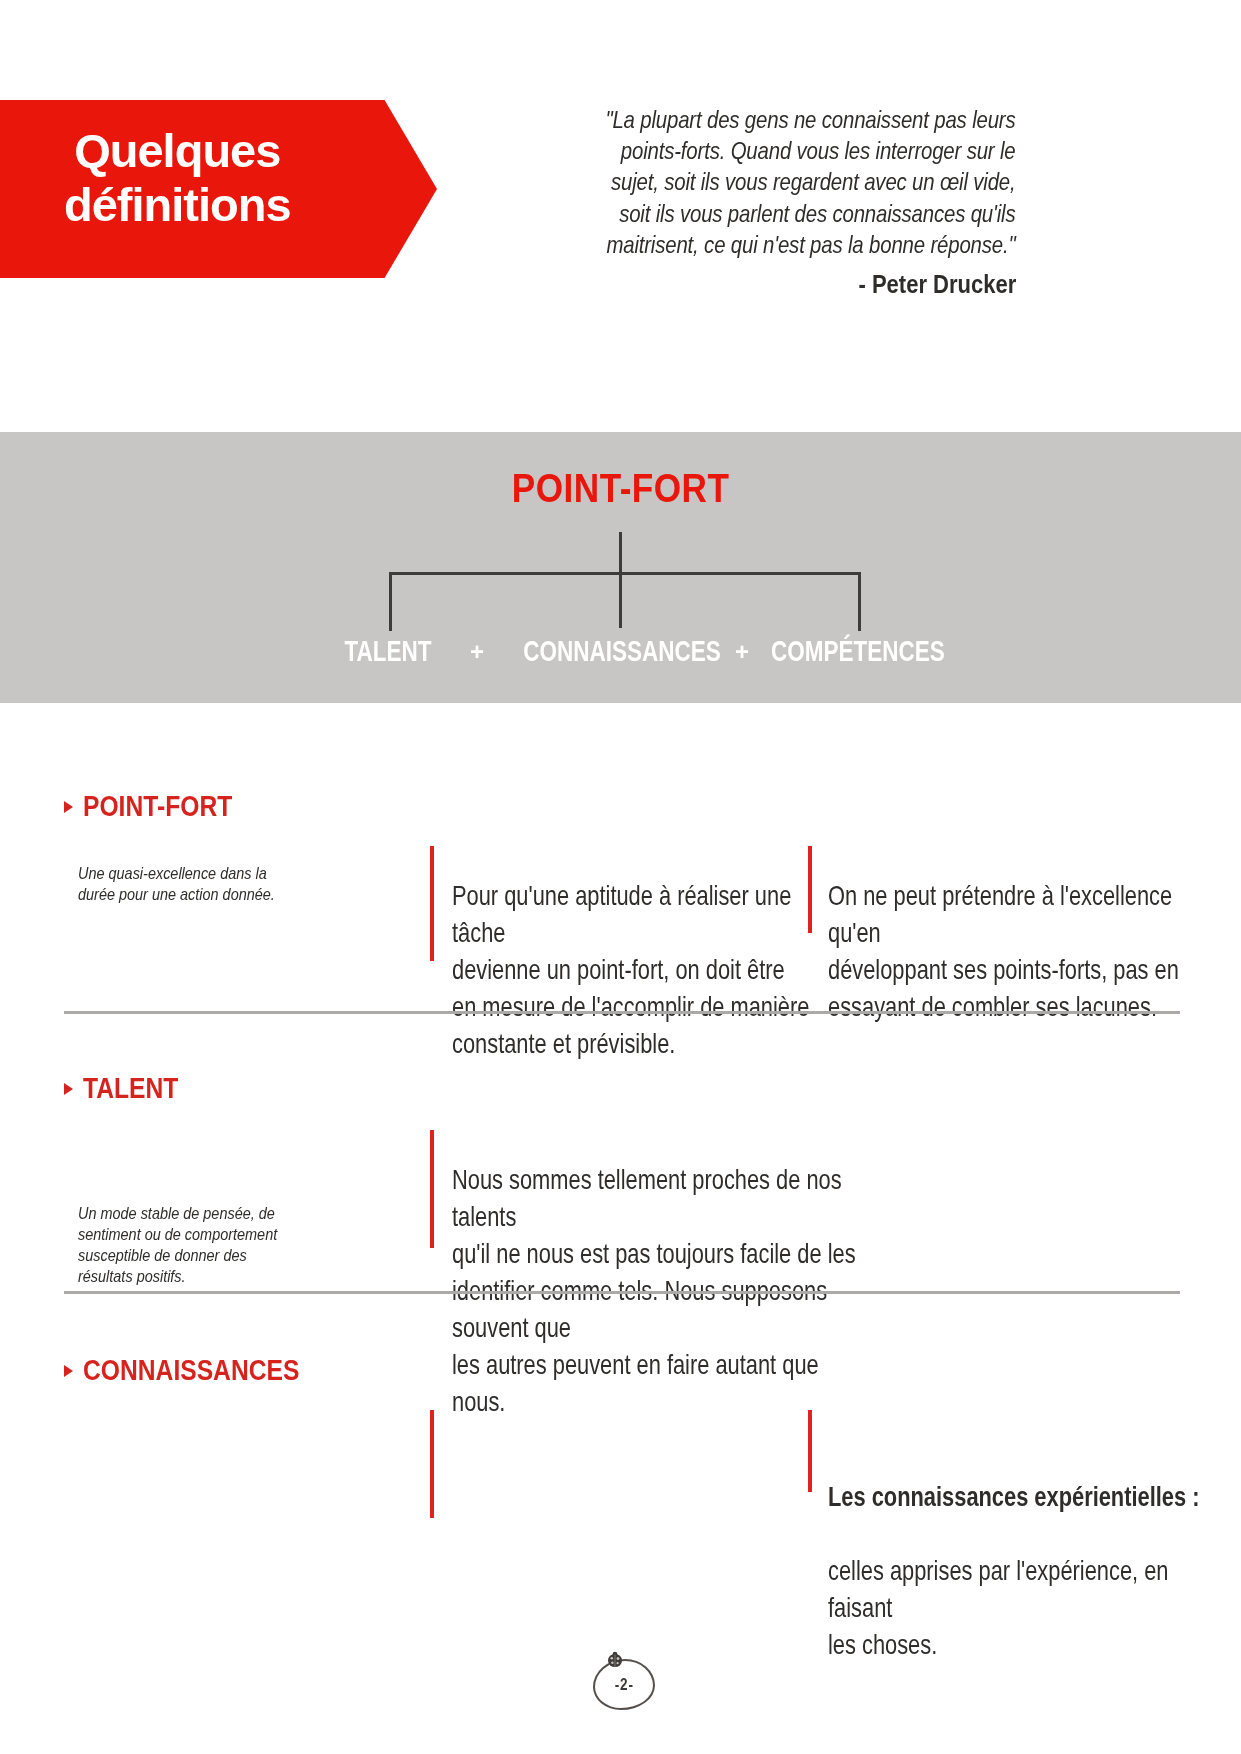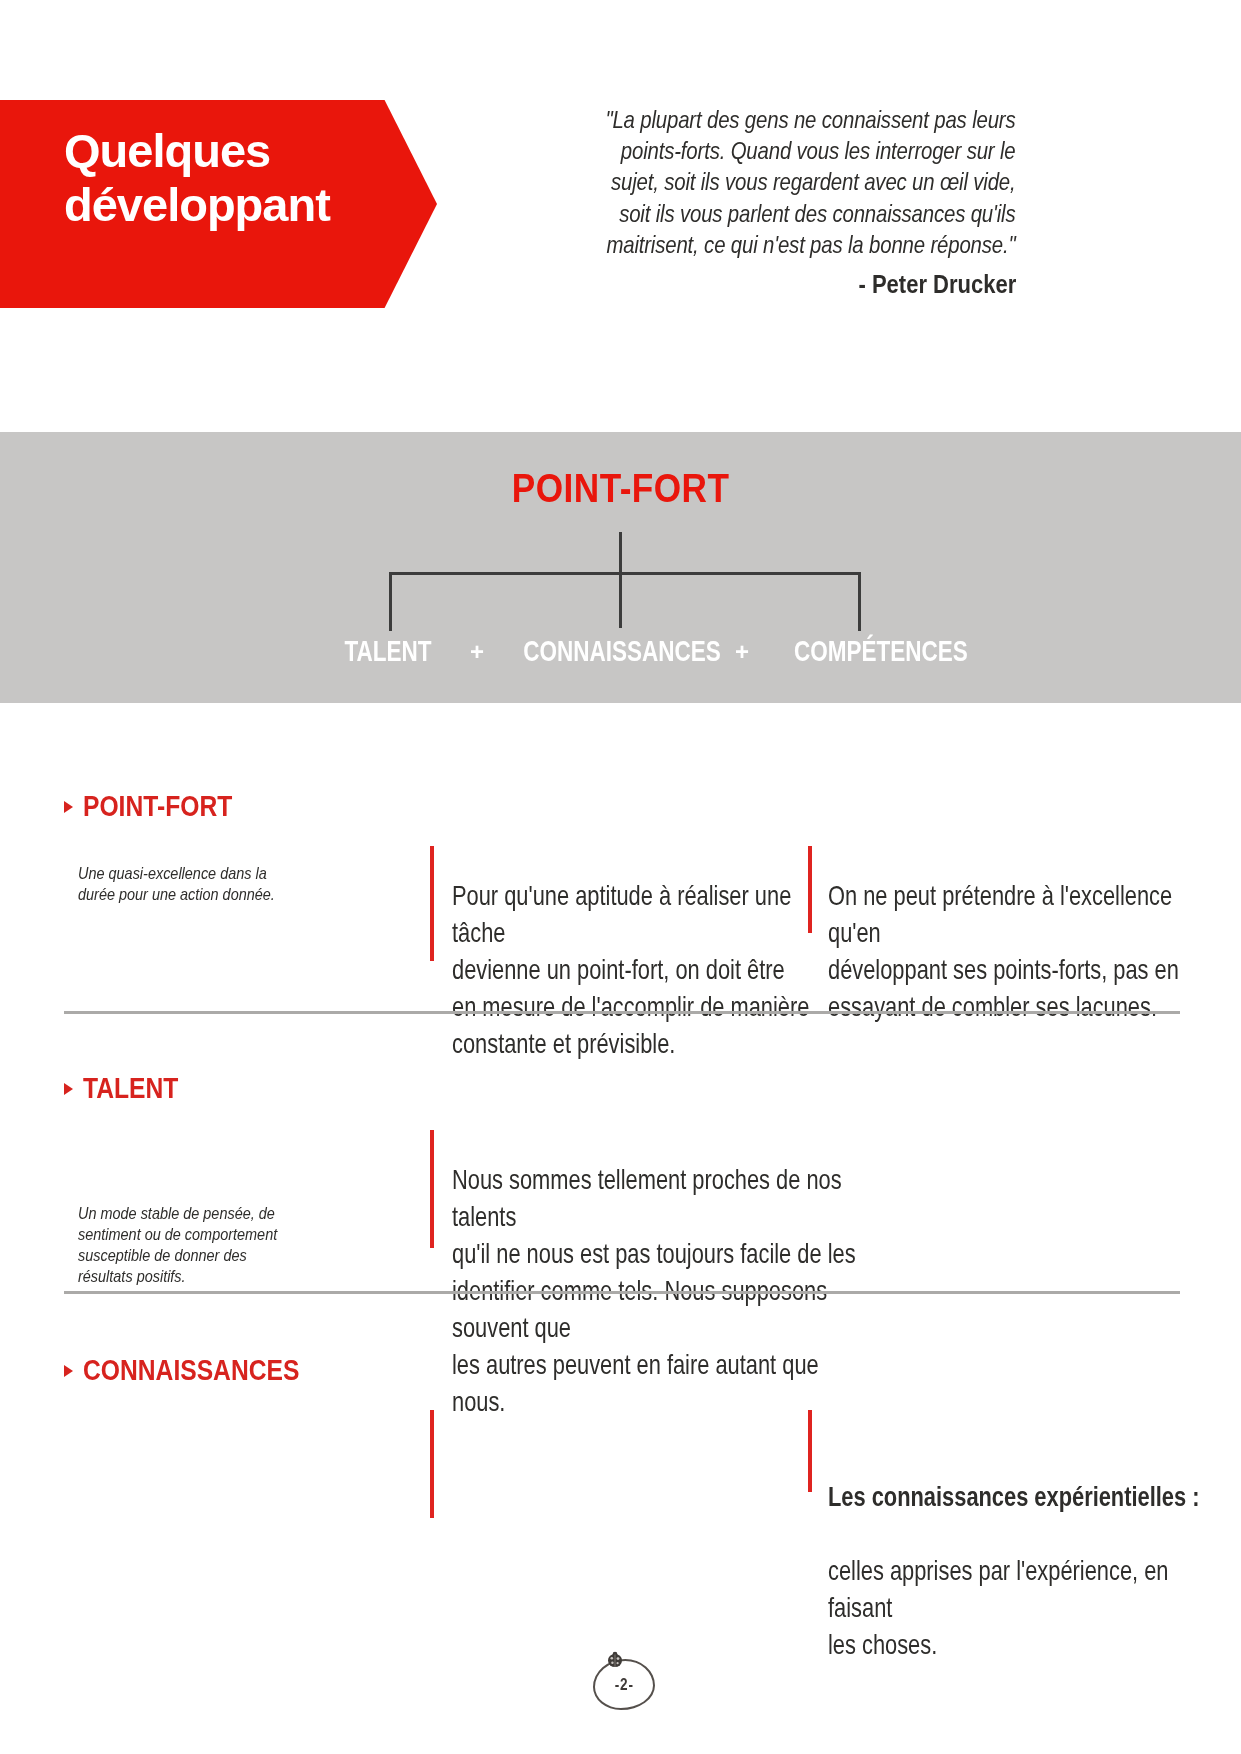--- a/index.html
+++ b/index.html
@@ -2,22 +2,23 @@
 <html><head>
 <meta charset="utf-8">
 <style>
   html,body{margin:0;padding:0;background:#ffffff;}
   .page{
     position:relative;width:1241px;height:1754px;margin:0 auto;background:#ffffff;
     font-family:"Liberation Sans",sans-serif;color:#2e2d2b;overflow:hidden;
   }
   
   .banner{
-    position:absolute;left:0;top:100px;width:437px;height:208px;background:#e9160c;
+    position:absolute;left:0;top:100px;width:437px;height:178px;background:#e9160c;
     clip-path:polygon(0 0,88% 0,100% 50%,88% 100%,0 100%);
+    text-align:center;
   }
   .banner-title{
     position:absolute;left:64px;top:24px;color:#ffffff;font-weight:bold;
     font-size:47px;line-height:1.14;letter-spacing:-1px;
   }
   
   .quote-block{position:absolute;top:104px;right:225px;width:520px;text-align:right;}
   .quote-text{
     display:inline-block;font-style:italic;font-size:24px;line-height:1.3;
     white-space:pre-line;transform:scaleX(0.85);transform-origin:100% 0;
@@ -81,21 +82,21 @@
   .ladybug{position:absolute;left:11px;top:-10px;}
 </style>
 </head>
 <body>
 
 <div class="page">
 
   <div class="banner">
     <div class="banner-title">
       <div>Quelques</div>
-      <div>développant</div>
+      <div>définitions</div>
     </div>
   </div>
 
   <div class="quote-block">
     <span class="quote-text">"La plupart des gens ne connaissent pas leurs
 points-forts. Quand vous les interroger sur le
 sujet, soit ils vous regardent avec un œil vide,
 soit ils vous parlent des connaissances qu'ils
 maitrisent, ce qui n'est pas la bonne réponse."</span>
     <div class="quote-attribution">
@@ -116,21 +117,21 @@
     </div>
     <div class="dplus" style="left:477px;">
       <span>+</span>
     </div>
     <div class="dlabel" style="left:622px;">
       <span>CONNAISSANCES</span>
     </div>
     <div class="dplus" style="left:742px;">
       <span>+</span>
     </div>
-    <div class="dlabel" style="left:857px;padding-left:24px;">
+    <div class="dlabel" style="left:834px;padding-left:24px;">
       <span>COMPÉTENCES</span>
     </div>
   </div>
 
   <div class="sec-heading" style="top:790px;">
     <span class="marker"></span>
     <span class="htext">POINT-FORT</span>
   </div>
   <div class="definition" style="top:842px;">
     <span>Une quasi-excellence dans la

